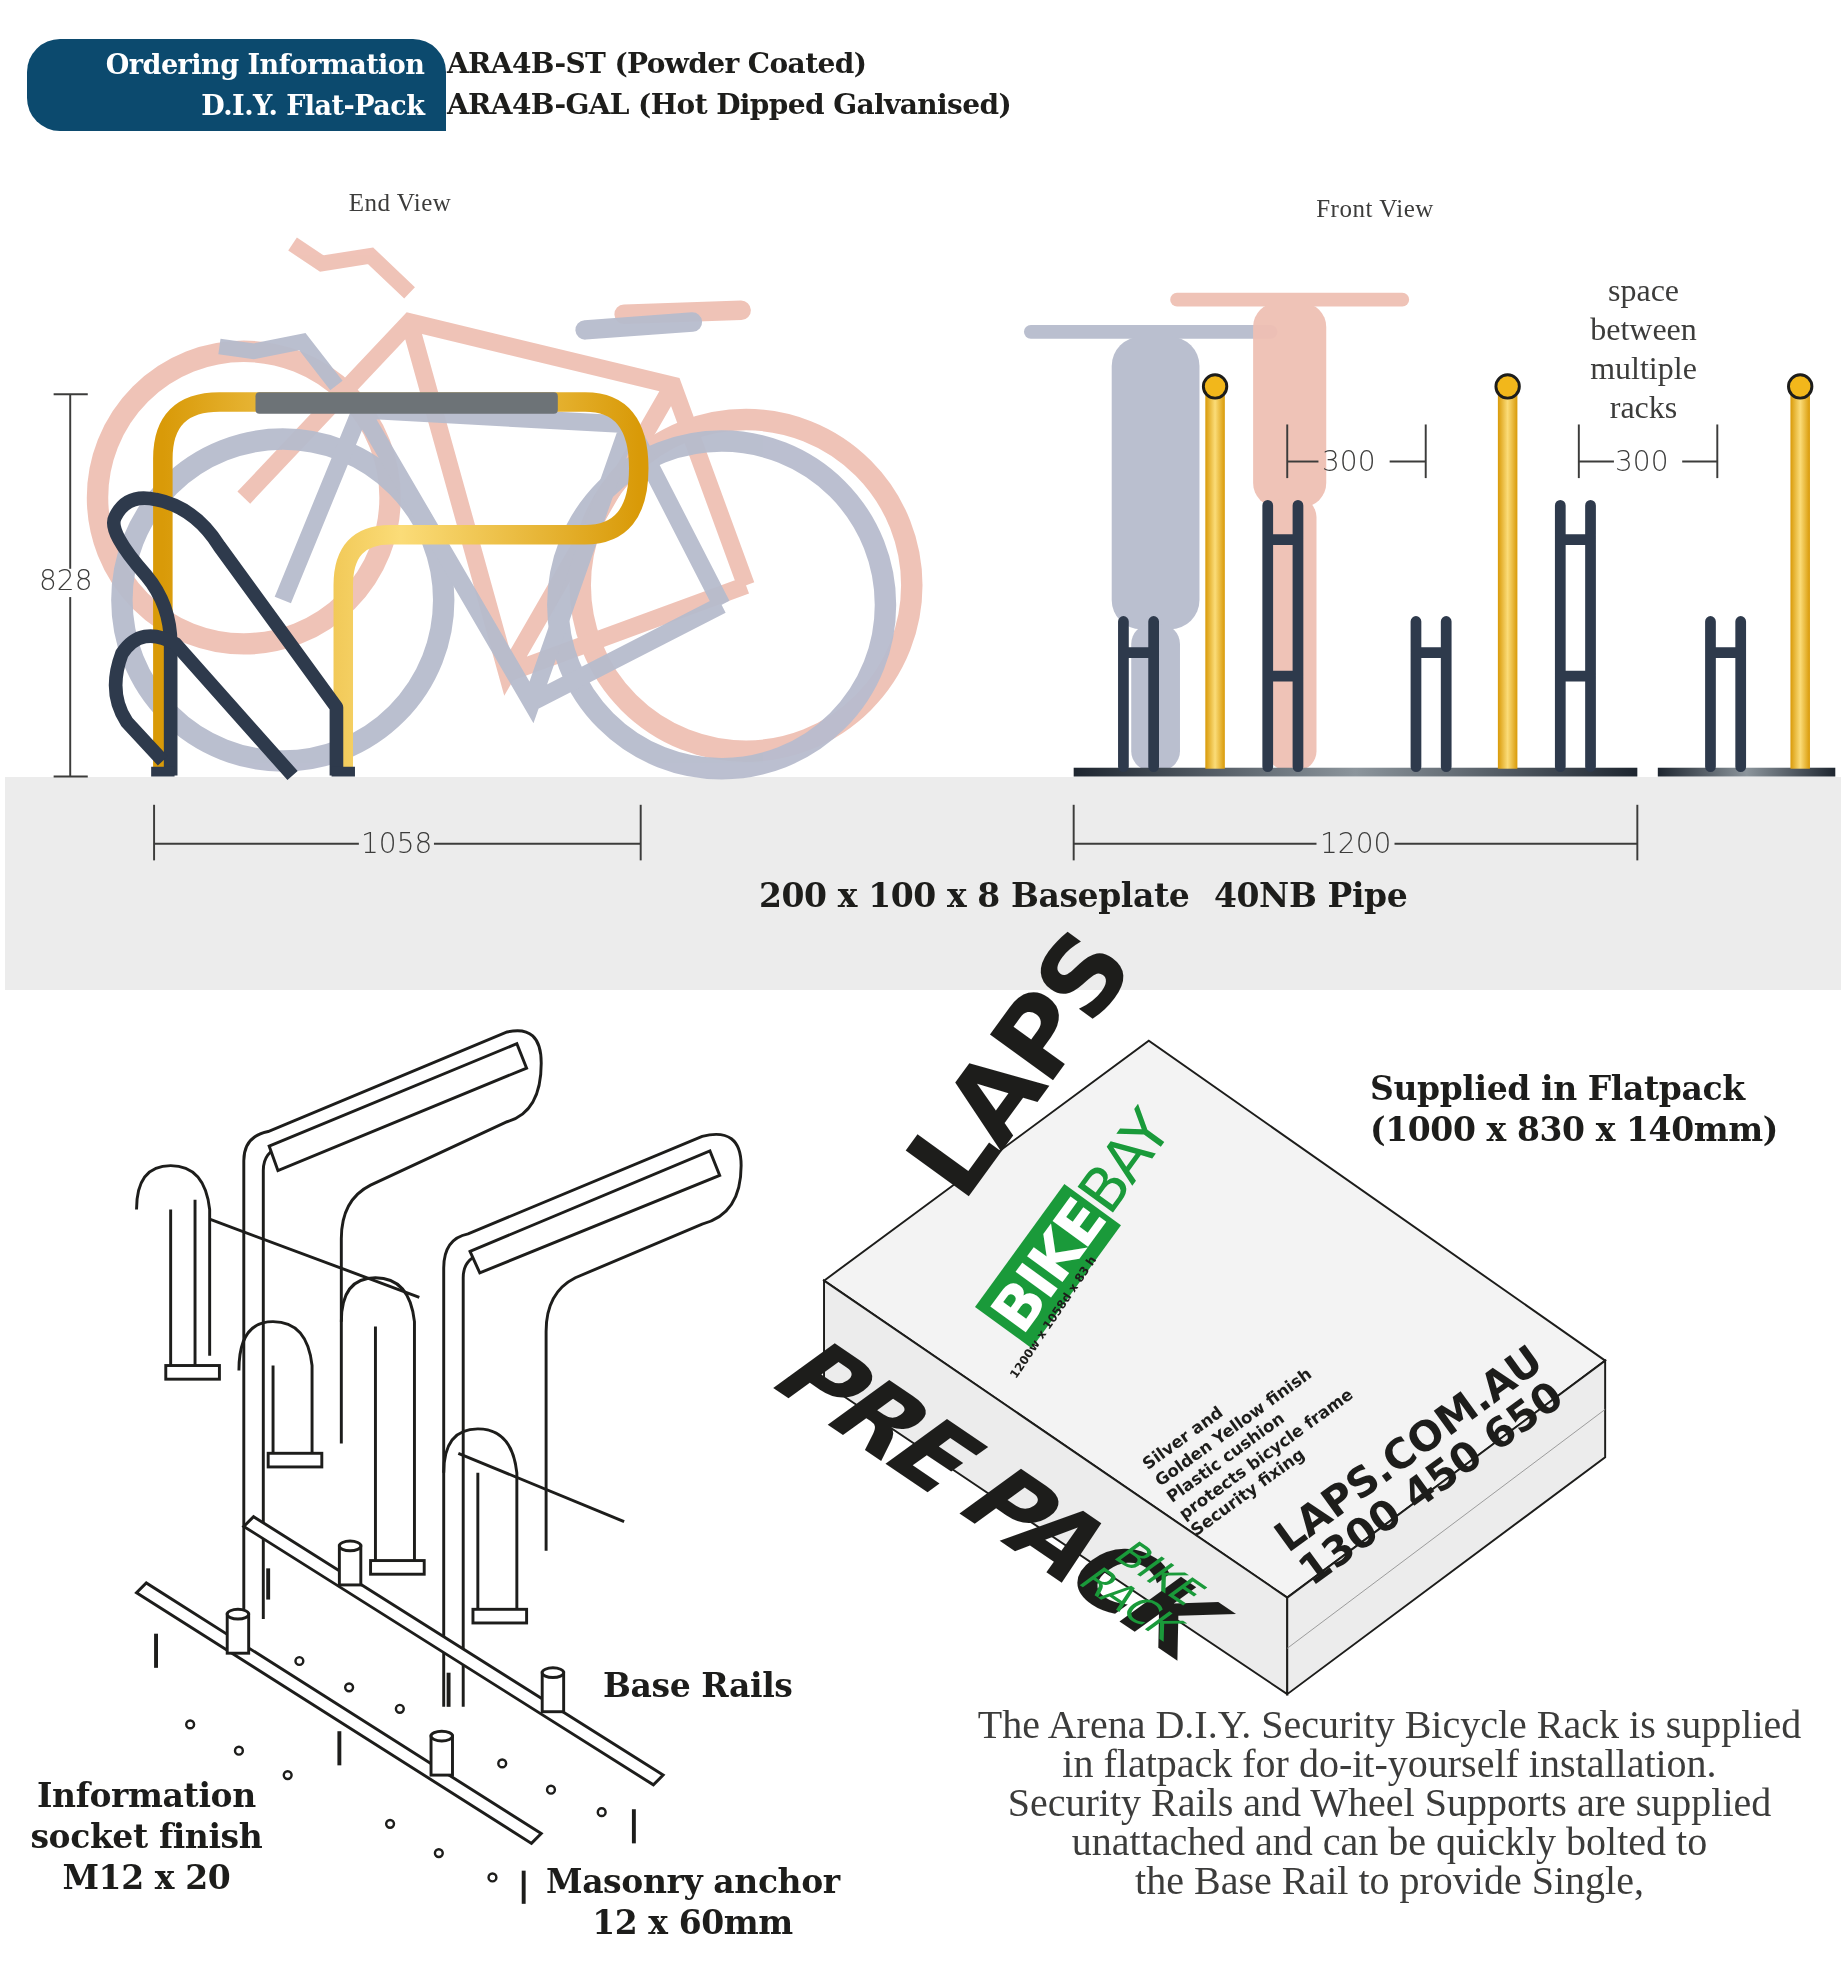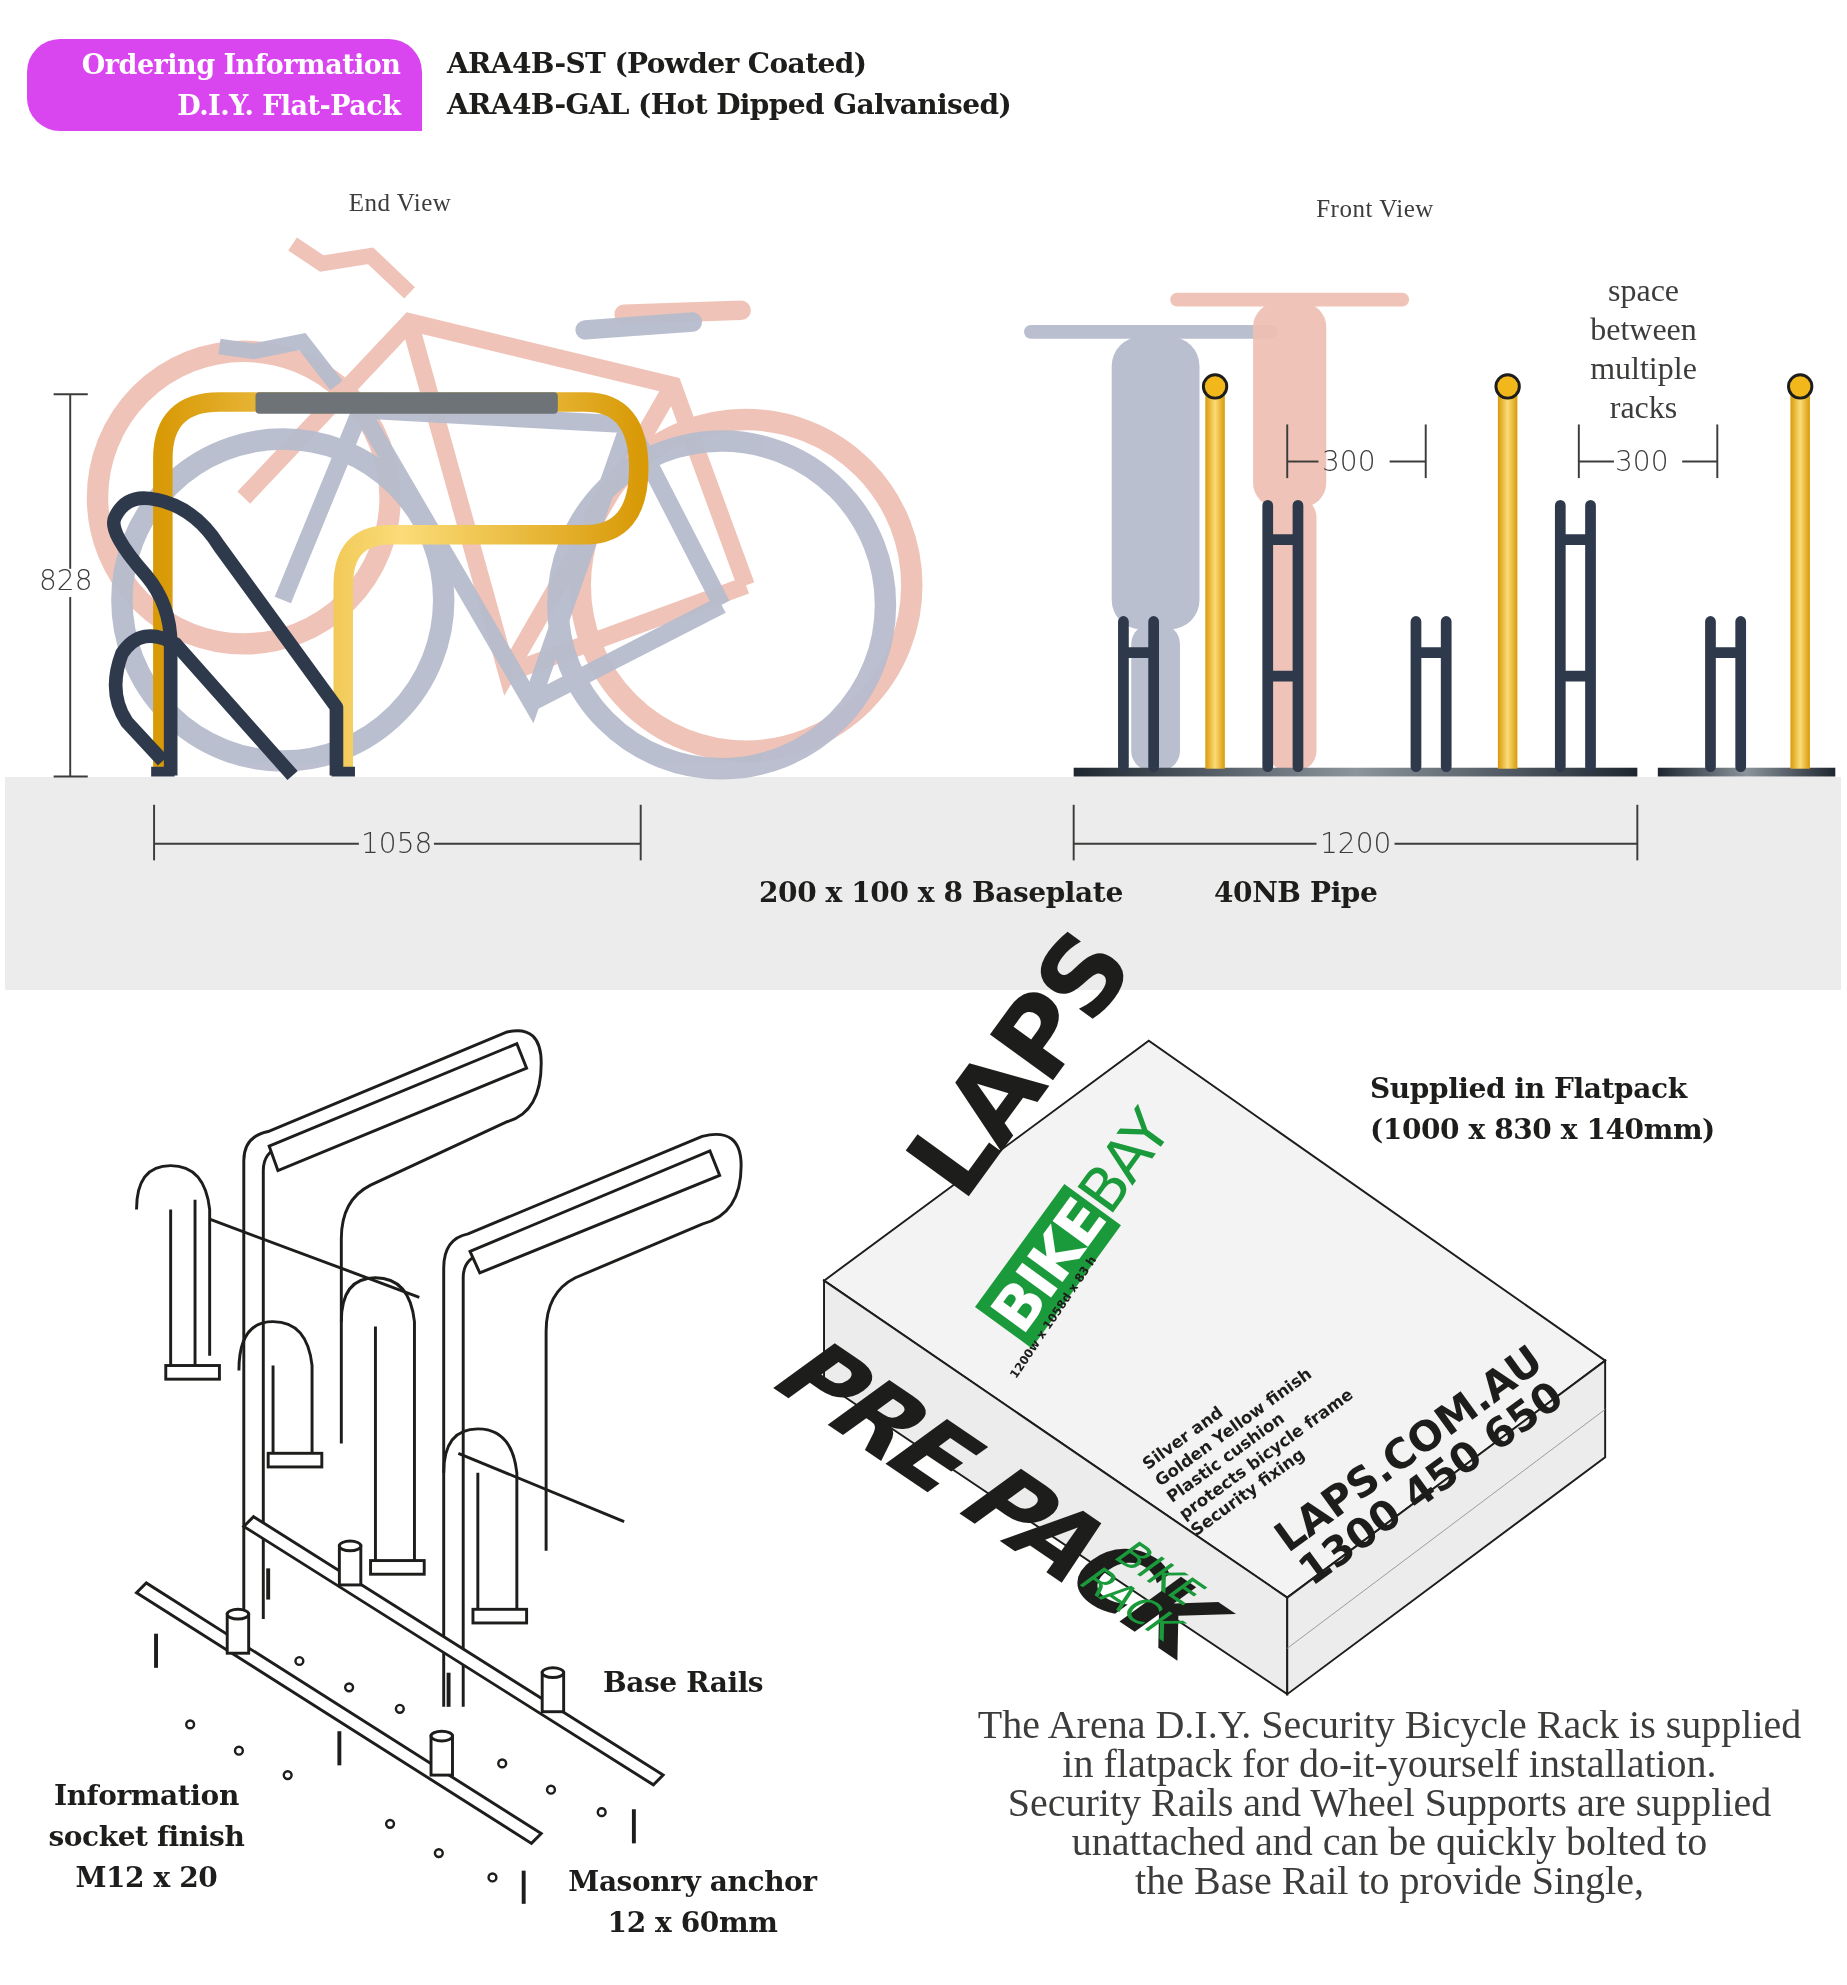--- a/index.html
+++ b/index.html
@@ -1,31 +1,31 @@
 <!DOCTYPE html>
 <html><head>
 <meta charset="utf-8">
 <style>
   html, body { margin: 0; padding: 0; background: #ffffff; }
   body { width: 1847px; height: 1986px; position: relative; overflow: hidden;
          font-family: "DejaVu Serif", serif; color: #1d1d1b; }
   .abs { position: absolute; }
-  .badge { left: 27px; top: 39px; width: 395px; height: 92px; background: #d946ef;
-           border-radius: 33px 0 0 33px; border-top-right-radius: 33px; }
+  .badge { left: 27px; top: 39px; width: 395px; height: 92px; background: #0c4a6e;
+           border-radius: 33px 0 0 33px; border-top-right-radius: 33px; padding-left: 24px; }
   .badge-text { position: absolute; right: 21.5px; color: #fff; font-weight: bold;
                 font-size: 27px; text-align: right; line-height: 41px; top: 4.9px;
                 font-family: "DejaVu Serif", serif; letter-spacing: -0.5px; }
   .code-line { left: 447px; font-weight: bold; font-size: 28px; letter-spacing: -0.6px;
                font-family: "DejaVu Serif", serif; white-space: nowrap; }
   .view-title { font-size: 25px; color: #3c3c3b; font-family: "Liberation Serif", serif;
                 letter-spacing: 0.5px; white-space: nowrap; transform: translateX(-50%); }
   .dimtext { font-size: 28px; color: #3c3c3b; font-family: "DejaVu Sans", sans-serif;
              font-weight: 200; white-space: nowrap; background: transparent; }
   .band { left: 4.9px; top: 777px; width: 1836px; height: 213px; background: #ececec; }
-  .bold-label { font-weight: bold; font-size: 28px; font-family: "DejaVu Serif", serif;
+  .bold-label { font-weight: bold; font-size: 33px; font-family: "DejaVu Serif", serif;
                 white-space: nowrap; letter-spacing: -0.4px; }
   .space-note { font-family: "Liberation Serif", serif; font-size: 32px; color: #3c3c3b;
                 text-align: center; line-height: 39px; width: 215px; }
   .desc { left: 975px; top: 1705px; width: 829px; text-align: center;
           font-family: "Liberation Serif", serif; font-size: 40px; line-height: 39px; color: #3c3c3b; }
   .desc div { white-space: nowrap; }
   svg { position: absolute; left: 0; top: 0; }
 </style>
 </head>
 <body>

